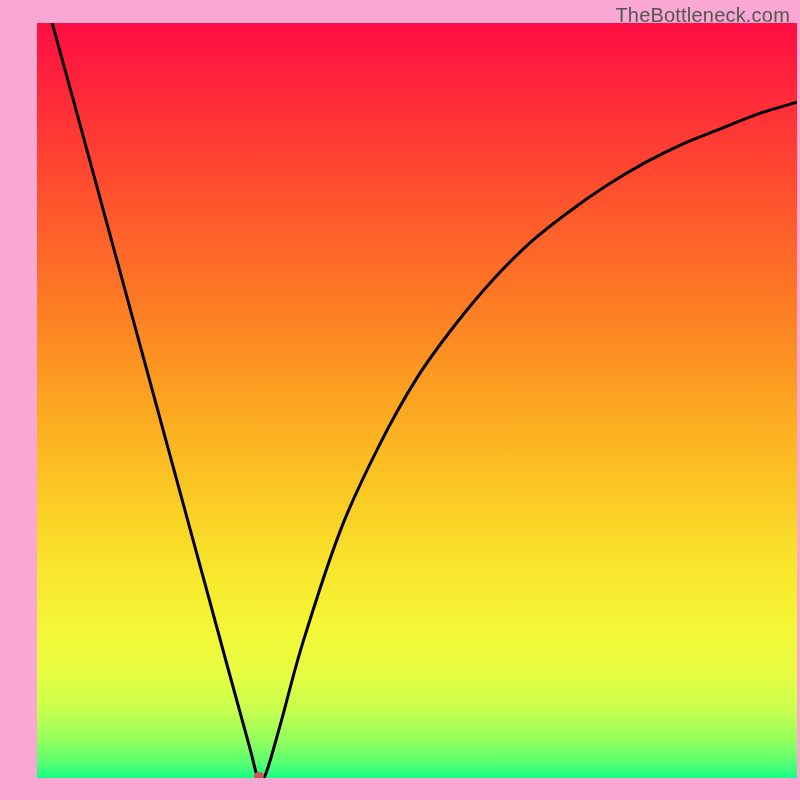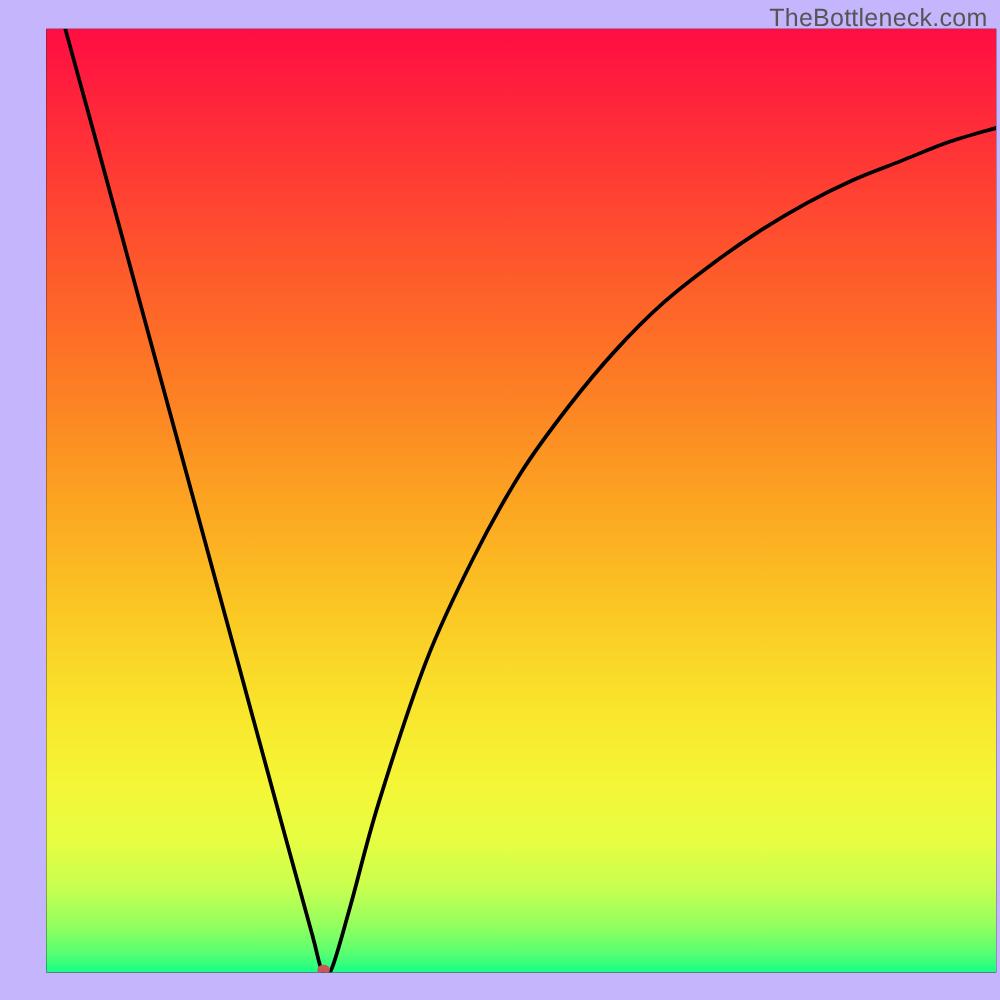--- a/index.html
+++ b/index.html
@@ -7,21 +7,21 @@
     padding: 0;
     width: 800px;
     height: 800px;
     background: #000;
     font-family: Arial, Helvetica, sans-serif;
   }
   .wrap {
     position: relative;
     width: 800px;
     height: 800px;
-    background: #c4b5fd;
+    background: #f9a8d4;
   }
   .watermark {
     position: absolute;
     top: 4px;
     right: 10px;
     color: #555;
     font-size: 20px;
     font-weight: 500;
     letter-spacing: 0.2px;
     z-index: 5;

